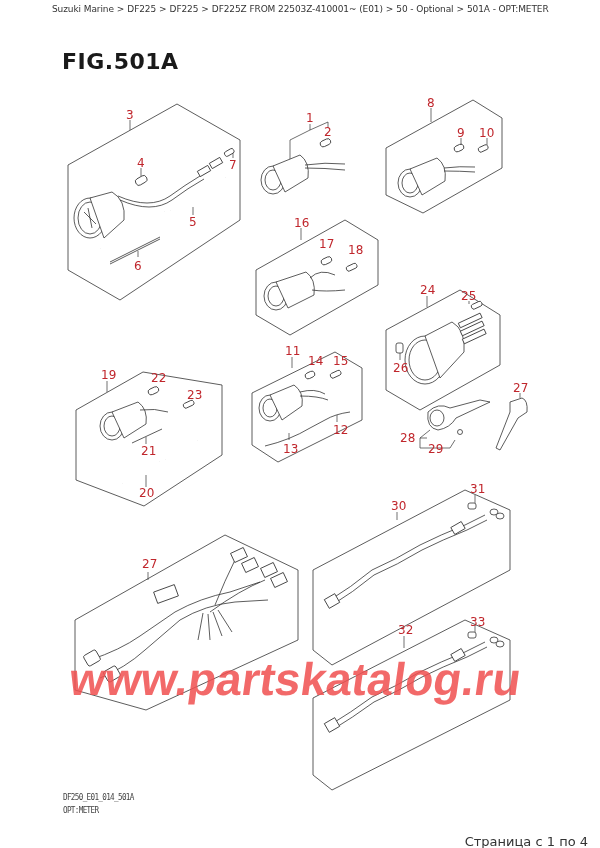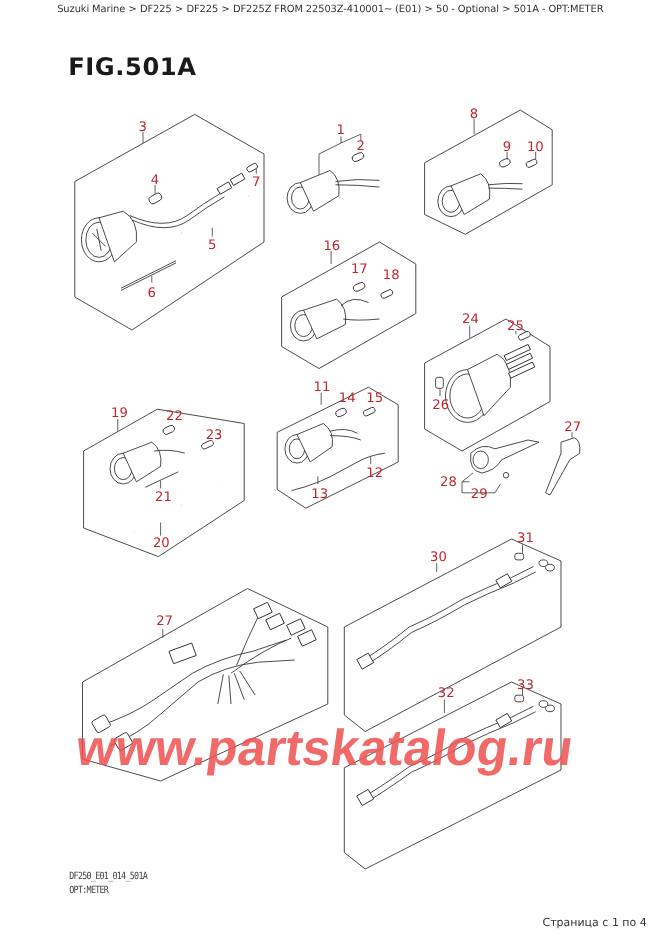--- a/index.html
+++ b/index.html
@@ -9,21 +9,21 @@
     .fig-title { position:absolute; left:62px; top:49px; font-size:22px; font-weight:bold; color:#1a1a1a; letter-spacing:0.5px; font-family:"DejaVu Sans", sans-serif;text-align:right; }
     .diagram { position:absolute; left:0; top:0; width:600px; height:848px; }
     .callout { font-family:"DejaVu Sans", sans-serif; font-size:12px; fill:#c0262c; }
     .callout-link { cursor:pointer; }
     .box { fill:none; stroke:#333; stroke-width:0.8; }
     .lead { fill:none; stroke:#333; stroke-width:0.7; }
     .part { fill:#fff; stroke:#333; stroke-width:0.8; }
     .wire { fill:none; stroke:#333; stroke-width:0.8; }
     .footer-code { position:absolute; left:63px; top:792px; font-size:9px; color:#444; font-family:"DejaVu Sans Mono", monospace; letter-spacing:-0.8px; transform:scaleX(0.85); transform-origin:left; }
     .footer-desc { position:absolute; left:63px; top:805px; font-size:9px; color:#444; font-family:"DejaVu Sans Mono", monospace; letter-spacing:-0.8px; transform:scaleX(0.85); transform-origin:left; }
-    .page-info { position:absolute; right:12px; top:834px; font-size:10px; color:#333; }
+    .page-info { position:absolute; right:12px; top:834px; font-size:13px; color:#333; }
     .watermark { position:absolute; left:70px; top:652px; font-size:46px; font-weight:bold; font-family:"Liberation Sans", sans-serif; color:#f05050; opacity:0.85; letter-spacing:0px; transform:skewX(-8deg); white-space:nowrap; }
   </style>
 </head>
 <body>
 
 <div class="breadcrumb">
   <span>Suzuki Marine</span><span class="sep">&gt;</span><span>DF225</span><span class="sep">&gt;</span><span>DF225</span><span class="sep">&gt;</span><span>DF225Z FROM 22503Z-410001~ (E01)</span><span class="sep">&gt;</span><span>50 - Optional</span><span class="sep">&gt;</span><span>501A - OPT:METER</span>
 </div>
 
 <div class="fig-title">FIG.501A</div>

